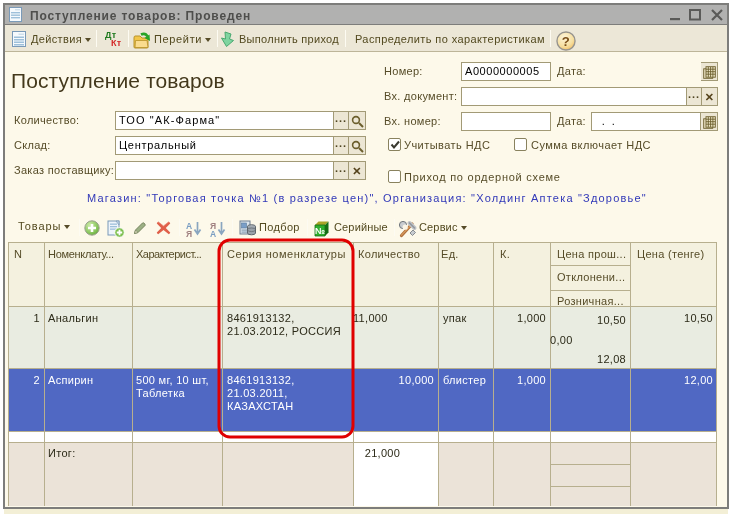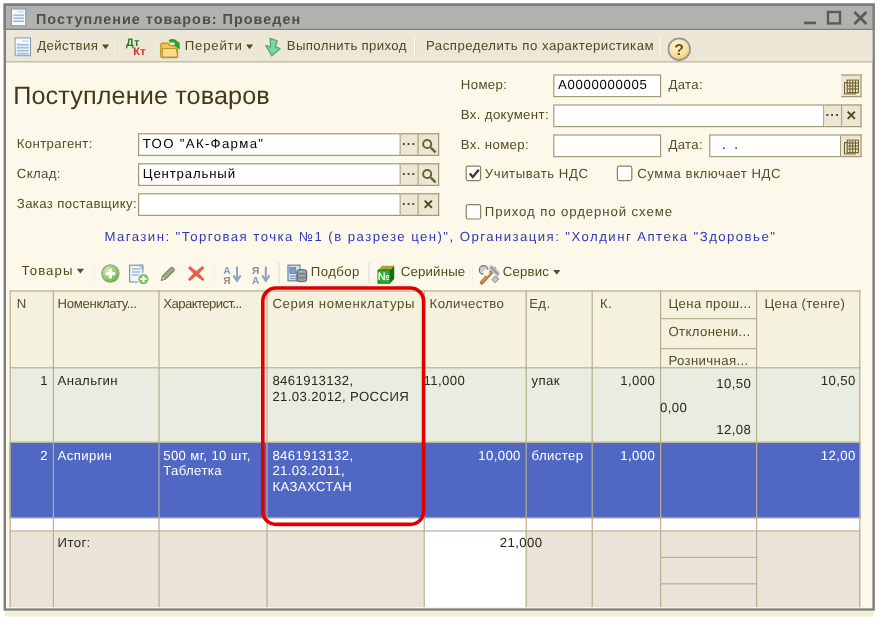--- a/index.html
+++ b/index.html
@@ -79,21 +79,21 @@
           <stop offset="0.55" stop-color="#f6dfa0"></stop>
           <stop offset="1" stop-color="#eea93c"></stop>
         </radialGradient>
       </defs>
       <circle cx="9.5" cy="9.5" r="8.6" fill="url(#qg)" stroke="#97948e" stroke-width="1.3"></circle>
       <text x="9.5" y="14" font-size="12.5" font-weight="bold" text-anchor="middle" fill="#7a4e18" font-family="Liberation Sans">?</text>
     </svg>
 
 <div class="abs" style="left:11px;top:69px;font-size:21px;color:#43381b;letter-spacing:0.1px">Поступление товаров</div>
 
-<div class="abs lbl" style="left:14px;top:114px">Контрагент:</div>
+<div class="abs lbl" style="left:14px;top:114px">Количество:</div>
 <div class="abs inp" style="left:115px;top:111px;width:219px;height:19px;letter-spacing:1.1px">ТОО "АК-Фарма"</div>
 <div class="abs btn3" style="left:334px;top:111px;width:15px;height:19px;line-height:13px;letter-spacing:1px">...</div>
 <div class="abs btn3" style="left:349px;top:111px;width:17px;height:19px"><svg width="13" height="13" viewBox="0 0 13 13" style="margin-top:3px">
         <circle cx="5" cy="5" r="3.4" fill="none" stroke="#6b5e2c" stroke-width="1.6"></circle>
         <path d="M8 8 L12 12" stroke="#6b5e2c" stroke-width="2"></path>
       </svg></div>
 
 <div class="abs lbl" style="left:14px;top:139px">Склад:</div>
 <div class="abs inp" style="left:115px;top:136px;width:219px;height:19px;letter-spacing:0.7px">Центральный</div>
 <div class="abs btn3" style="left:334px;top:136px;width:15px;height:19px;line-height:13px;letter-spacing:1px">...</div>
@@ -269,19 +269,19 @@
       <div class="cell" style="top:132px;left:128px;color:#ffffff">500 мг, 10 шт,
 Таблетка</div>
       <div class="cell" style="top:132px;left:219px;color:#ffffff">8461913132,
 21.03.2011,
 КАЗАХСТАН</div>
       <div class="cell" style="top:132px;left:345px;width:81px;text-align:right;color:#ffffff">10,000</div>
       <div class="cell" style="top:132px;left:435px;color:#ffffff">блистер</div>
       <div class="cell" style="top:132px;left:485px;width:53px;text-align:right;color:#ffffff">1,000</div>
       <div class="cell" style="top:132px;left:622px;width:83px;text-align:right;color:#ffffff">12,00</div>
       <div class="cell" style="top:205px;left:40px;color:#2c2a18">Итог:</div>
-      <div class="cell" style="top:205px;left:363px;width:81px;text-align:right;color:#2c2a18">21,000</div>
+      <div class="cell" style="top:205px;left:334px;width:81px;text-align:center;color:#2c2a18">21,000</div>
     </div>
 
 <svg class="abs" style="left:216px;top:237px" width="140" height="203" viewBox="0 0 140 203">
       <rect x="3" y="3" width="134" height="197" rx="11" fill="none" stroke="#e00000" stroke-width="3"></rect>
     </svg>
 
 </div>
 </body></html>

